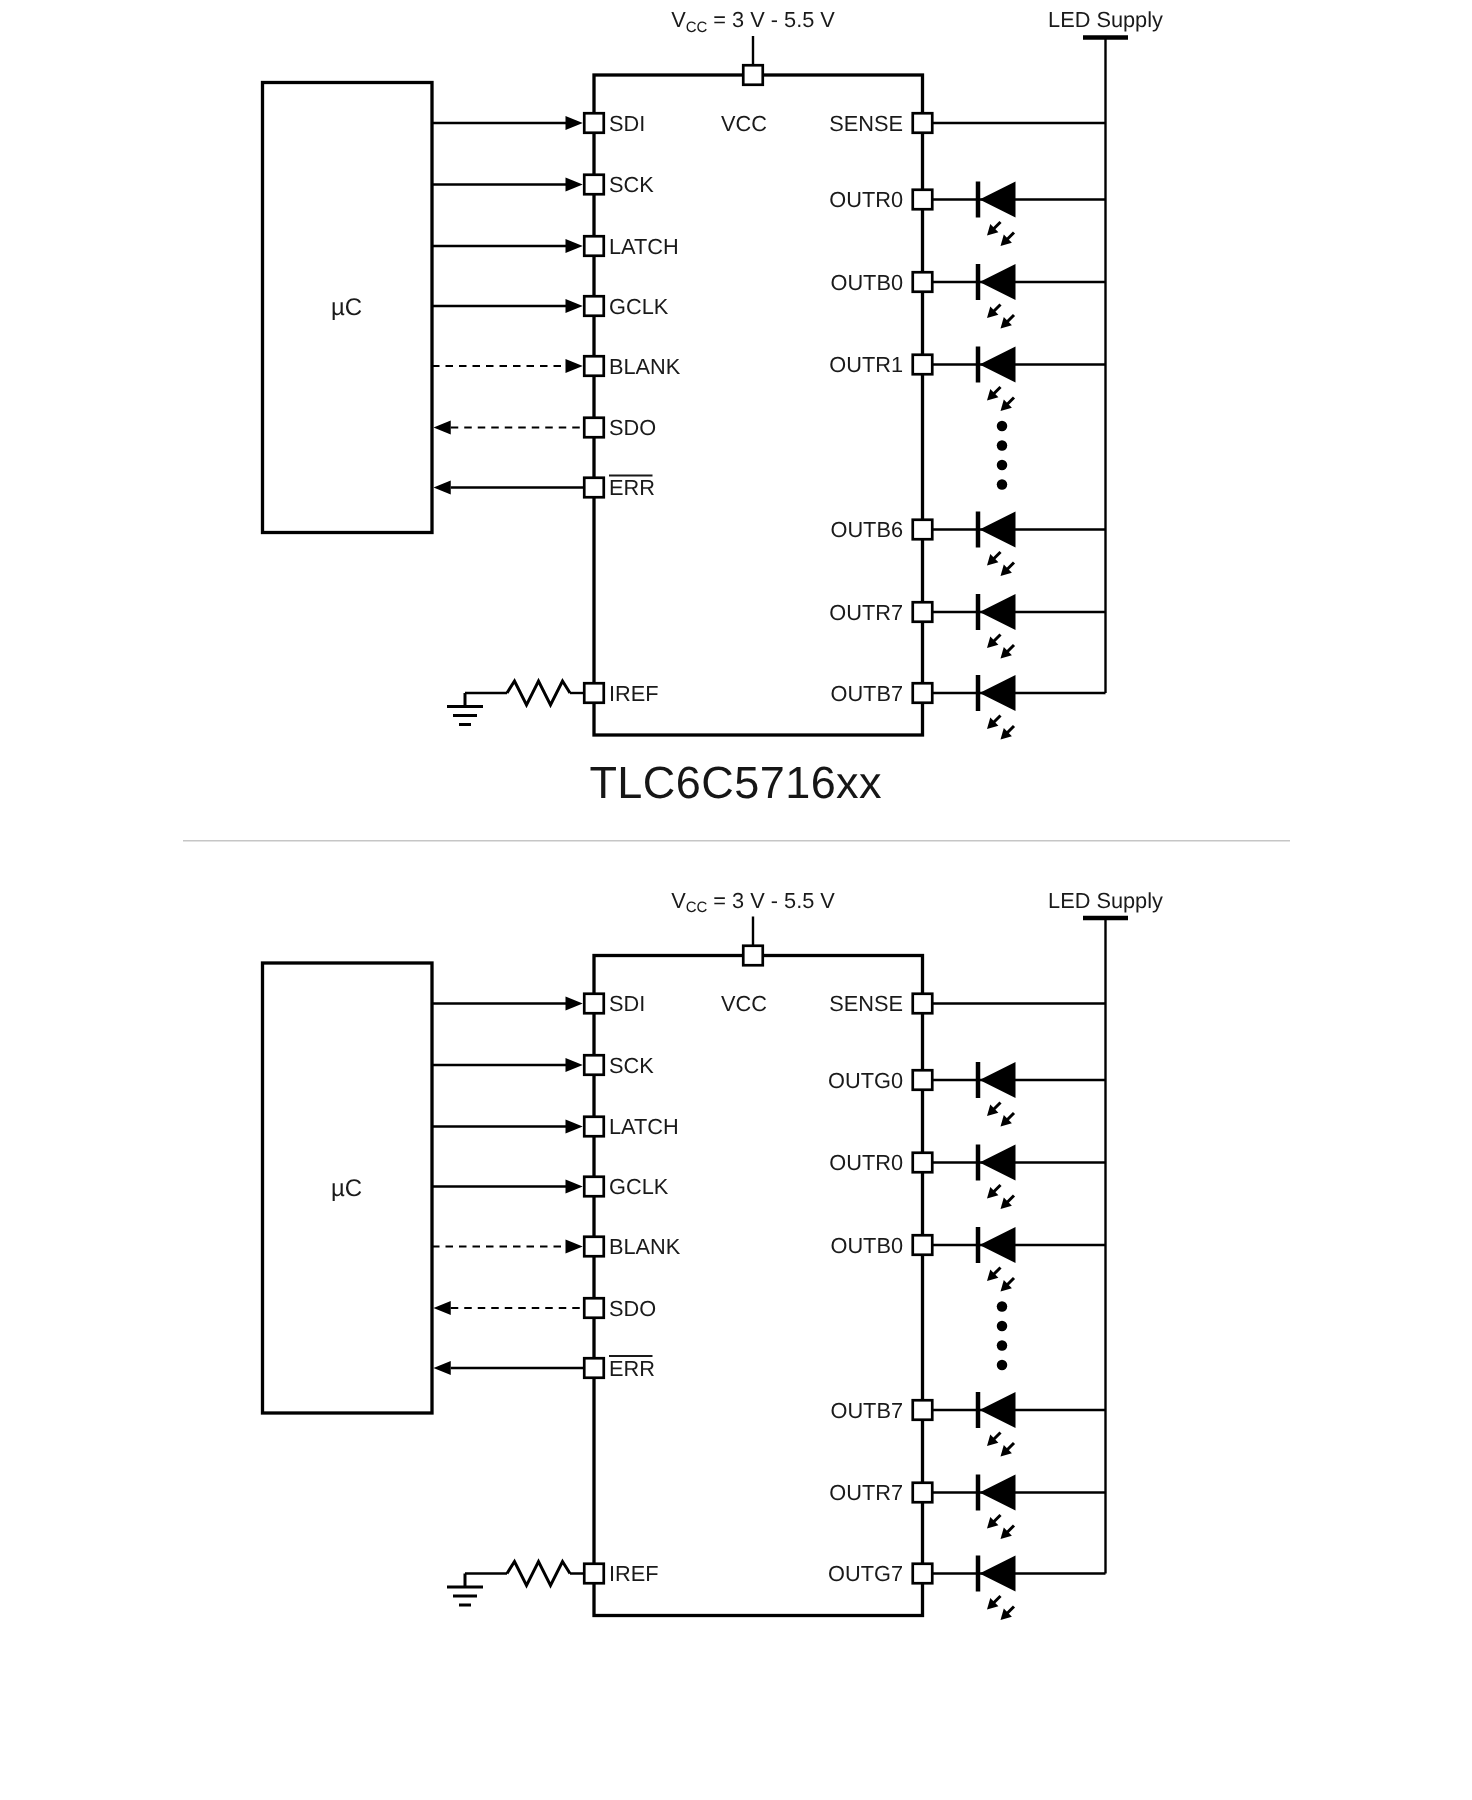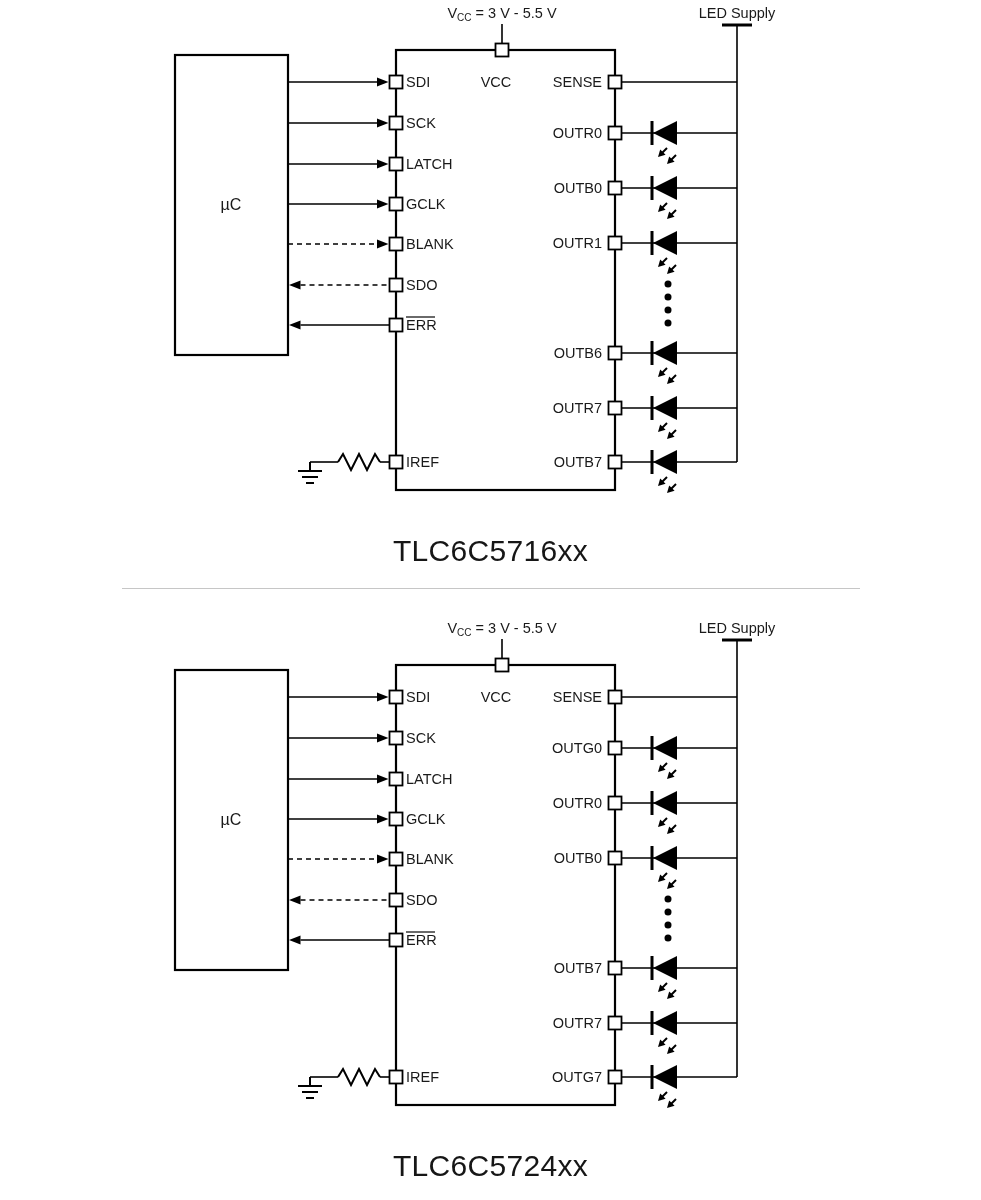--- a/index.html
+++ b/index.html
@@ -6,21 +6,21 @@
   body{width:981px;min-height:1200px;font-family:"Liberation Sans",sans-serif;overflow:hidden;}
   .page{width:981px;}
   .diagram{display:block;}
   .diagram + .diagram::before{
     content:"";display:block;width:738px;margin:0 auto 26px;
     border-top:1px solid #c6c6c6;
   }
   .diagram-title{
     font-family:"Liberation Sans",sans-serif;
     font-size:30px;color:#161616;text-align:center;
-    padding:6px 0 20px;letter-spacing:0.3px;margin-top:28px;
+    padding:6px 0 20px;letter-spacing:0.3px;
   }
   svg.schematic{display:block;}
   .box{fill:none;stroke:#000;stroke-width:2.2;}
   .pin{fill:#ffffff;stroke:#000;stroke-width:1.8;}
   .wire{stroke:#000;stroke-width:1.6;fill:none;}
   .wire.dashed{stroke-dasharray:5 4;stroke-width:1.4;}
   .wire.thick{stroke-width:3;}
   .ah{fill:#000;stroke:none;}
   .dot{fill:#000;}
   .lbl{font-family:"Liberation Sans",sans-serif;font-size:14.5px;fill:#1a1a1a;}
@@ -312,15 +312,14 @@
         <use href="#led-sym" x="652" y="408"></use>
       </g>
       <g>
         <line class="wire" x1="621.5" y1="462" x2="737" y2="462"></line>
         <rect class="pin" x="608.5" y="455.5" width="13" height="13"></rect>
         <text class="lbl end" x="602" y="467">OUTG7</text>
         <use href="#led-sym" x="652" y="462"></use>
       </g>
     </svg>
 
-    <div class="diagram-title">TLC6C5724xx</div>
   </section>
 </div>
 
 </body></html>

